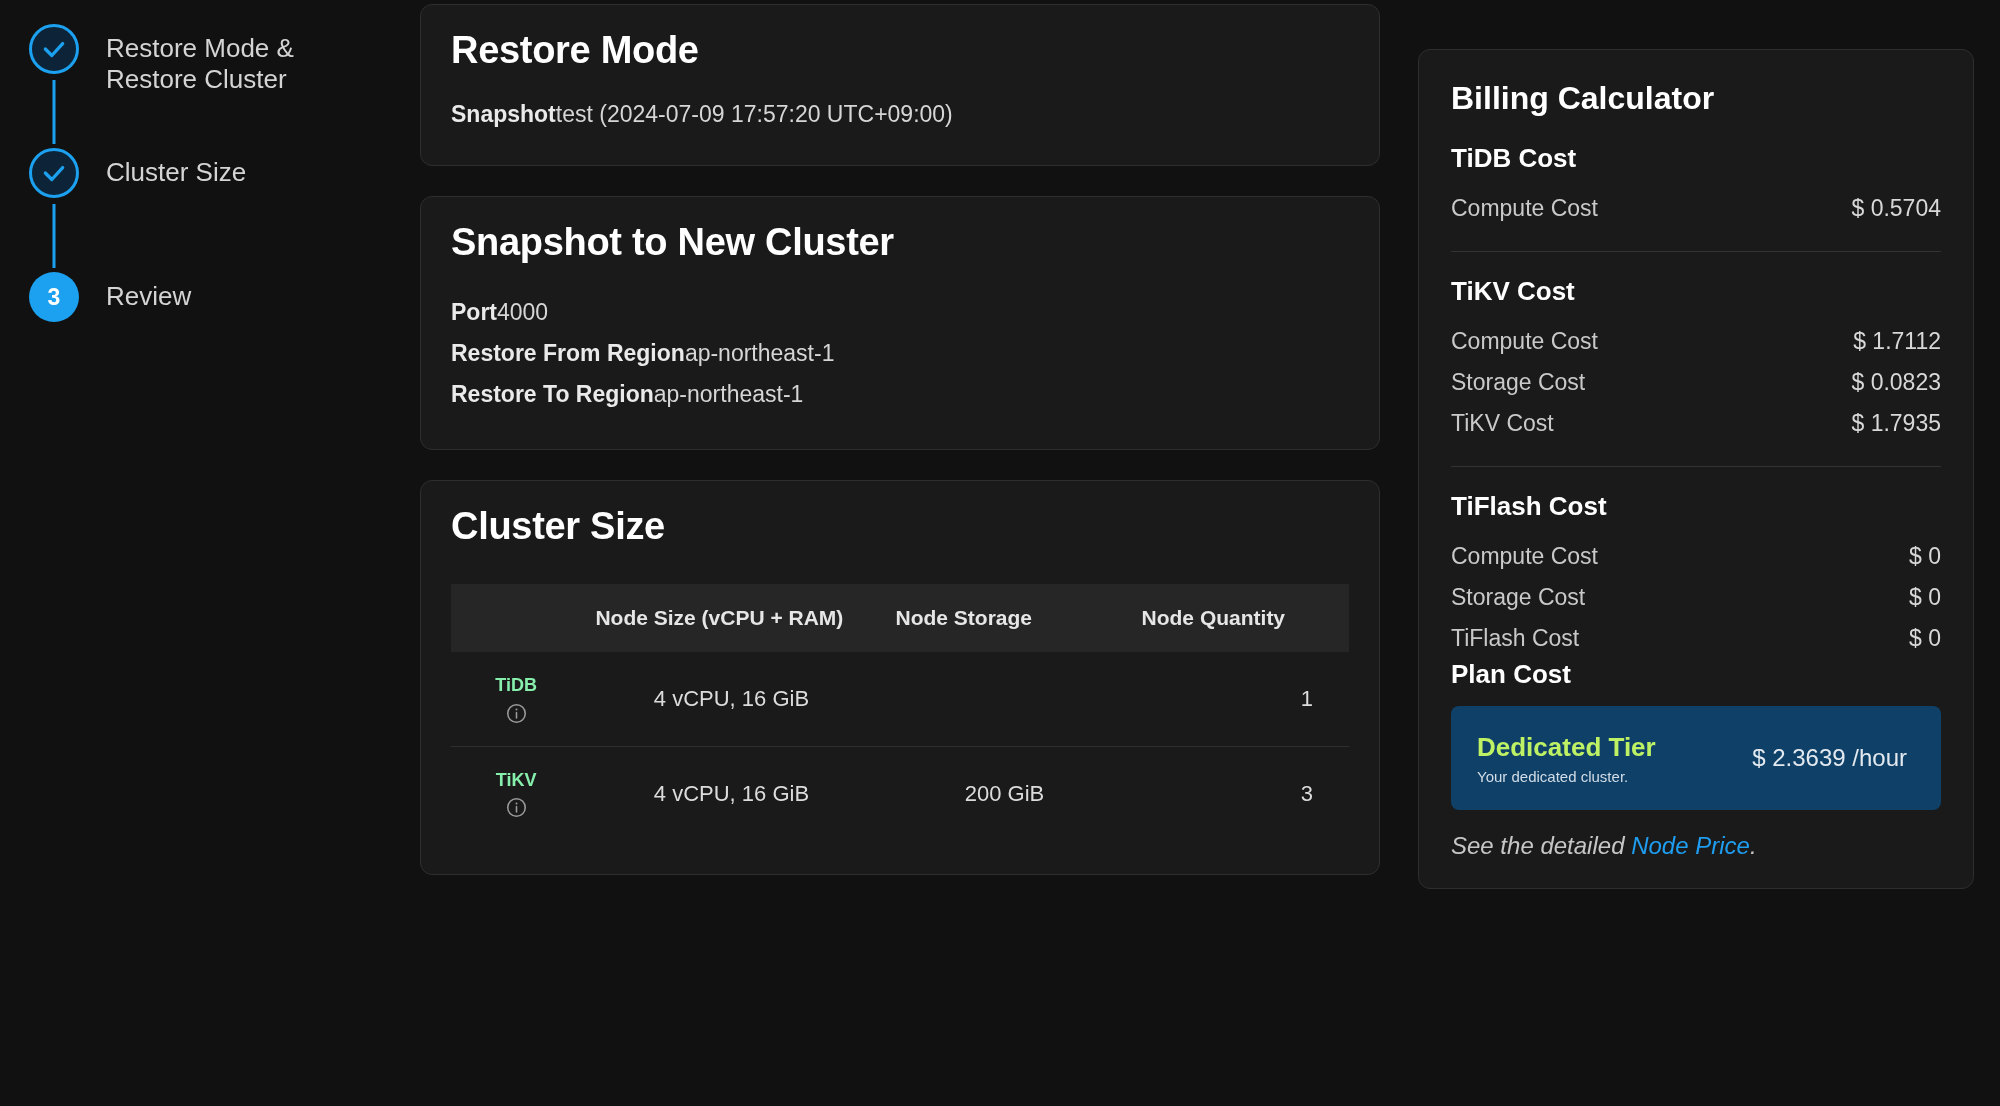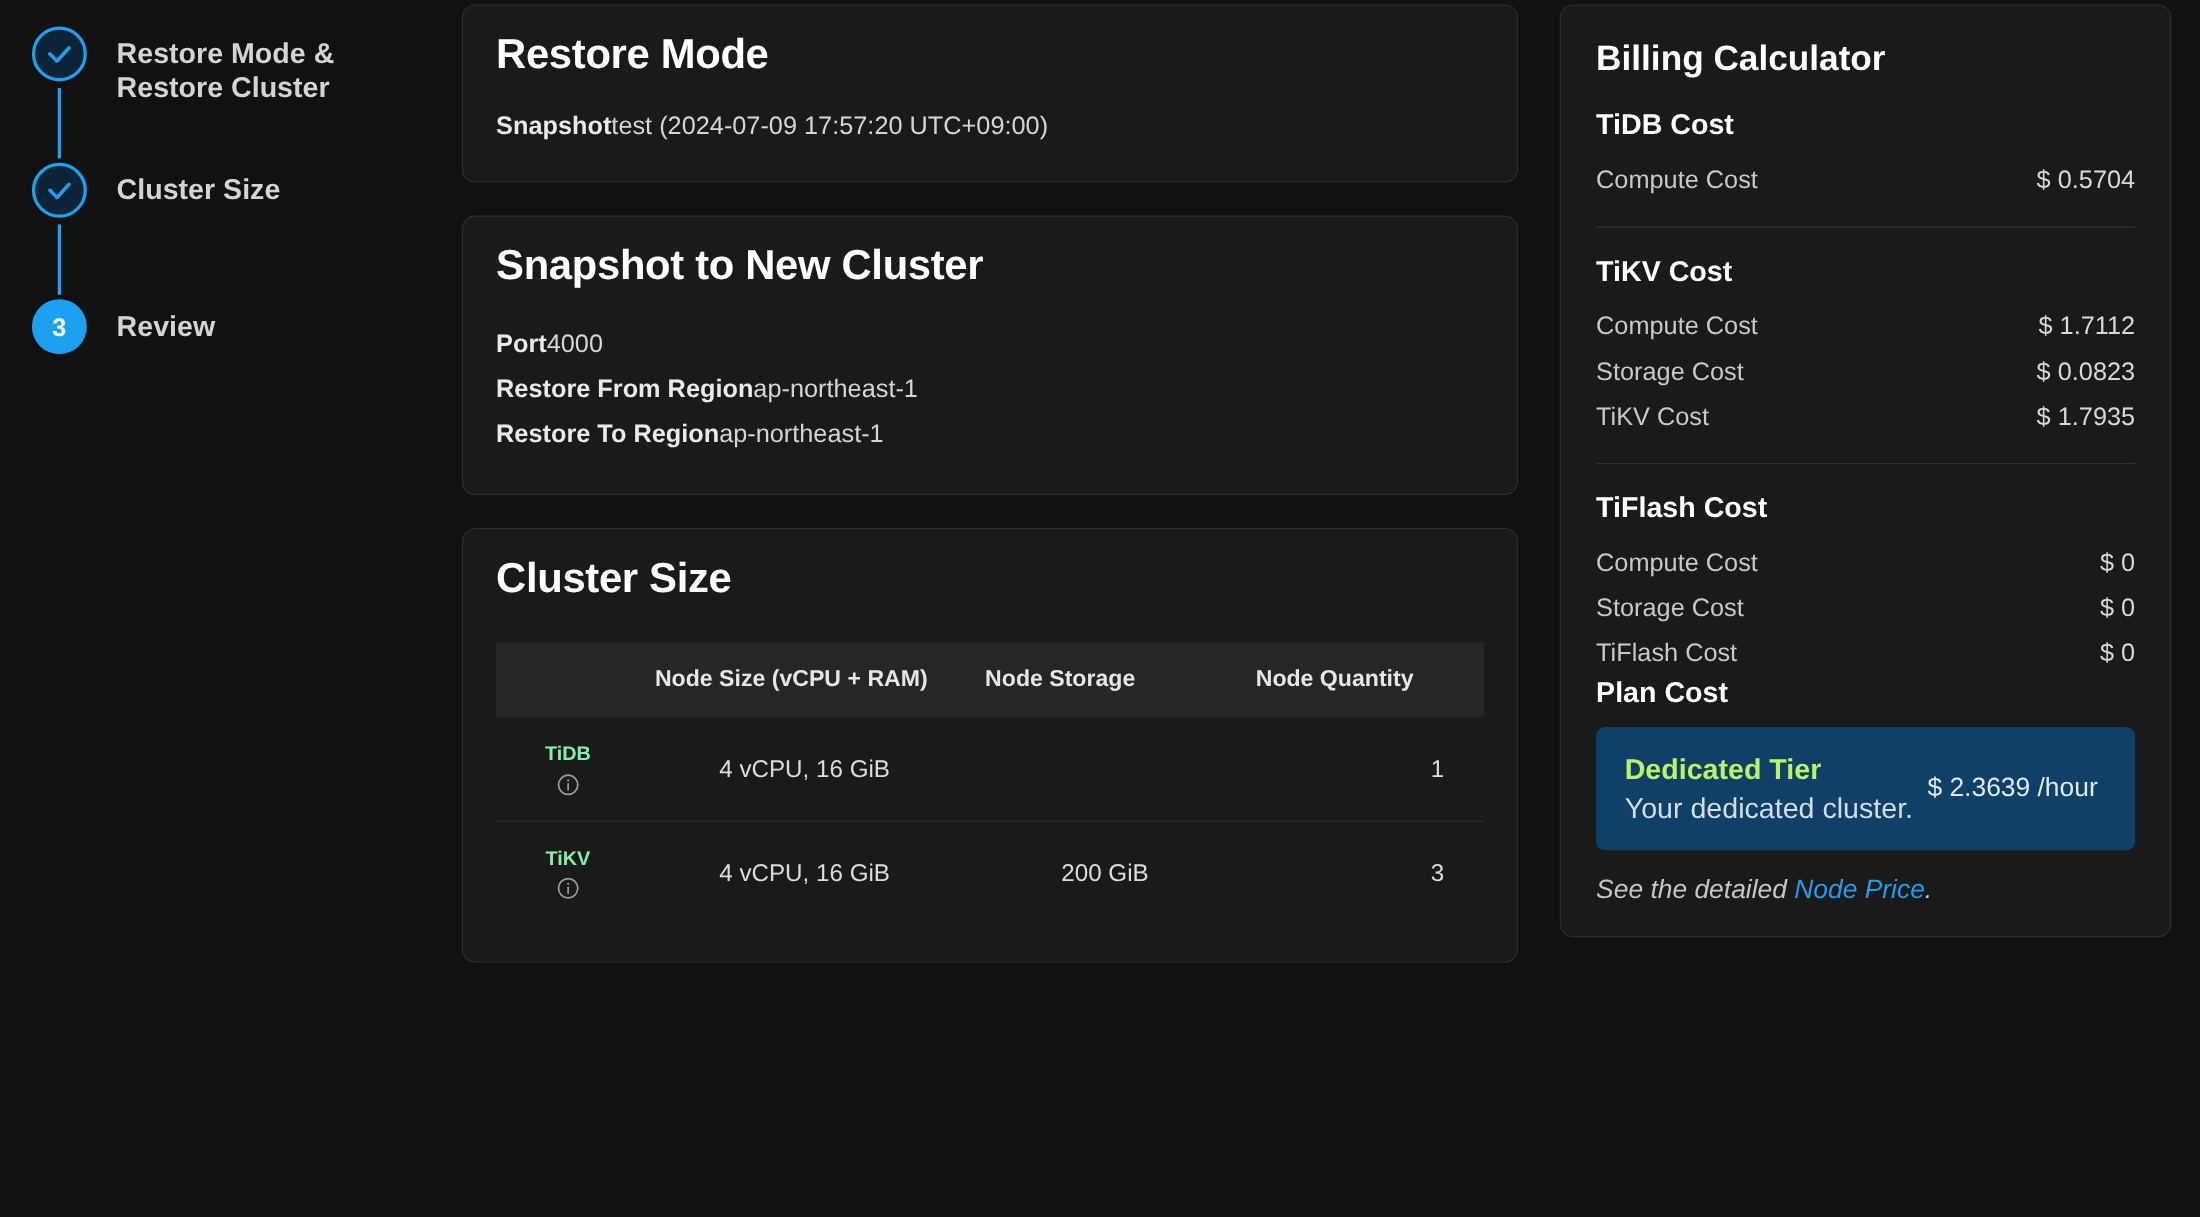--- a/index.html
+++ b/index.html
@@ -28,21 +28,21 @@
   .circle.done { background: #0d2438; border: 3px solid #1ca0f0; }
   .circle.active { background: #1ca0f0; }
   .circle.active .num { color: #ffffff; font-size: 23px; font-weight: 700; line-height: 1; }
   .check { width: 26px; height: 26px; display: block; }
   .connector {
     position: absolute; left: 50%; transform: translateX(-50%);
     top: 56px; width: 3px; height: 64px; background: #1ca0f0; z-index: 1;
   }
   .step-label {
     margin-left: 24px; font-size: 26px; line-height: 1.18;
-    color: #d4d4d4; font-weight: 700; padding-top: 9px; white-space: pre-line;
+    color: #d4d4d4; font-weight: 400; padding-top: 9px; white-space: pre-line;
   }
 
   
   .middle { width: 960px; flex: 0 0 960px; padding: 4px 0 0 0; }
   .panel {
     background: #1a1a1a; border: 1px solid #2e2e2e; border-radius: 12px;
     padding: 24px 30px 34px 30px; margin-bottom: 30px;
   }
   .panel h2 {
     font-size: 38px; font-weight: 700; color: #ffffff; letter-spacing: -0.3px;
@@ -74,42 +74,42 @@
   }
   table.size-table tbody tr:last-child td { border-bottom: none; }
   .node-type { font-weight: 700; color: #86efac; font-size: 18px; text-align: center; line-height: 1.25; }
   .info-icon {
     display: block; margin: 6px auto 0; width: 21px; height: 21px;
   }
   .cell-center { text-align: center; }
   .cell-right { text-align: right; padding-right: 36px !important; }
 
   
-  .billing-wrap { flex: 1; padding: 4px 26px 0 38px; }
+  .billing-wrap { flex: 1; padding: 4px 26px 0 38px; margin-top: 45px; }
   .billing {
     background: #1a1a1a; border: 1px solid #2e2e2e; border-radius: 12px;
     padding: 30px 32px 28px 32px;
   }
   .billing h2 { font-size: 32px; font-weight: 700; color: #ffffff; margin-bottom: 26px; }
   .billing h3 { font-size: 26px; font-weight: 700; color: #ffffff; margin: 0 0 14px 0; }
   .bill-row {
     display: flex; justify-content: space-between; align-items: baseline;
     font-size: 23px; color: #c9c9c9; padding: 7px 0;
   }
   .bill-row .amount { color: #d8d8d8; }
   .divider { height: 1px; background: #333333; margin: 22px 0 24px 0; }
   .group { margin-bottom: 0; }
   .plan-title { margin-top: 30px; }
   .tier-box {
     background: #0e4068; border-radius: 8px;
     padding: 22px 26px; display: flex; align-items: center;
     justify-content: space-between; margin-top: 16px; min-height: 104px;
   }
   .tier-name { font-size: 26px; font-weight: 700; color: #bef264; line-height: 1.25; }
-  .tier-desc { font-size: 26px; color: #d3dde6; margin-top: 4px; }
+  .tier-desc { font-size: 15px; color: #d3dde6; margin-top: 4px; }
   .tier-price { font-size: 24px; color: #e3e9ef; white-space: nowrap; padding-right: 8px; }
   .footnote { font-size: 24px; color: #c6c6c6; margin-top: 22px; font-style: italic; }
   .footnote a { color: #1e9df1; text-decoration: none; }
 </style>
 </head>
 <body>
 
 <div class="page">
 
   <div class="stepper">

